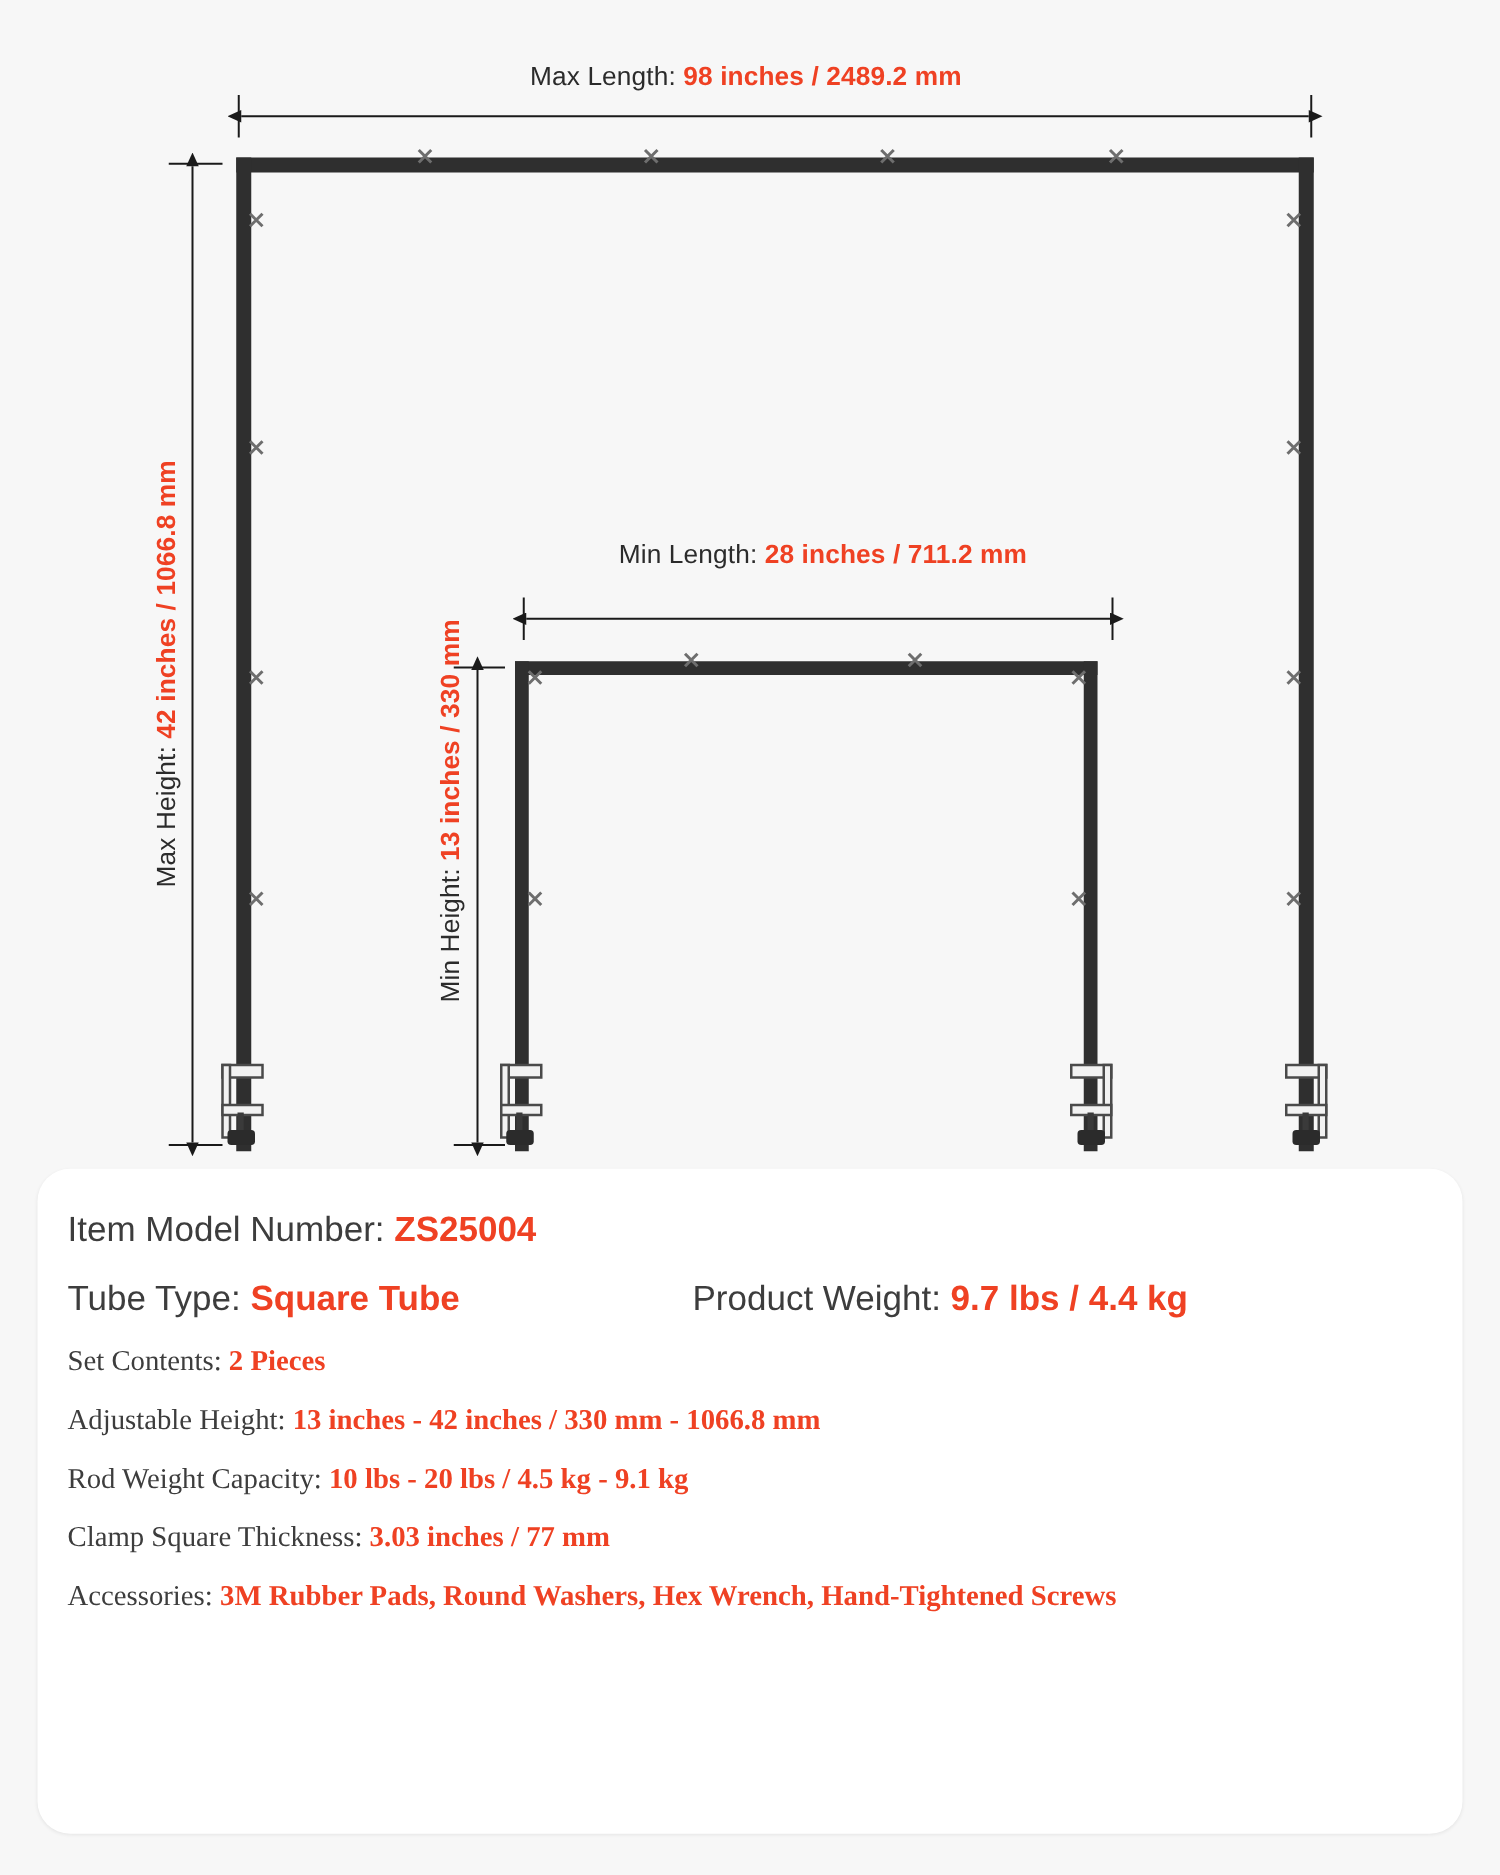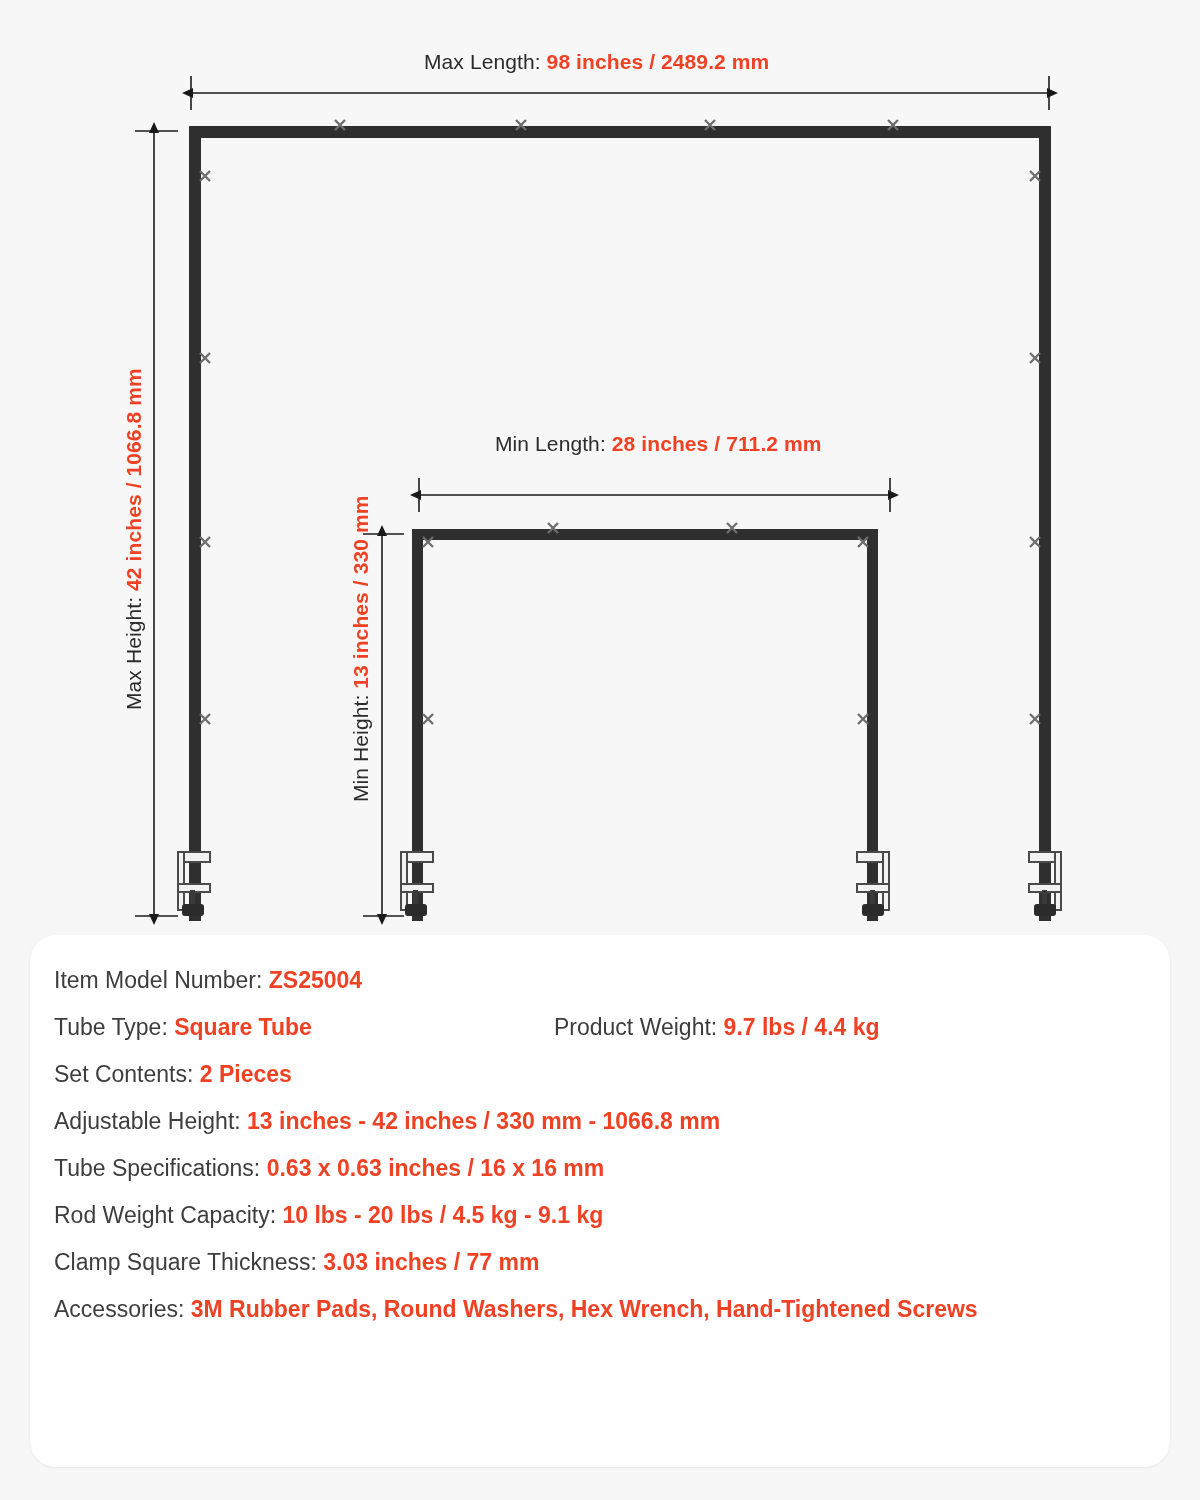--- a/index.html
+++ b/index.html
@@ -84,21 +84,21 @@
     box-shadow: 0 1px 3px rgba(0,0,0,0.07);
     box-sizing: border-box;
     padding: 28px 24px 20px 24px;
   }
   .spec-row {
     display: flex;
     align-items: baseline;
     margin-bottom: 12px;
   }
   .spec-item {
-    font-size: 23px;
+    font-size: 28px;
     color: #3d3d3d;
     line-height: 1.52;
     white-space: nowrap;
   }
   .spec-item .v {
     color: #ef4123;
     font-weight: bold;
   }
   .spec-col-left {
     width: 500px;
@@ -106,20 +106,21 @@
   }
   .spec-col-right {
     flex: 1 1 auto;
   }
   .spec-full {
     font-size: 23px;
     color: #3d3d3d;
     line-height: 1.52;
     margin-bottom: 12px;
     white-space: nowrap;
+    font-family: Liberation Serif, serif;
   }
   .spec-full .v {
     color: #ef4123;
     font-weight: bold;
   }
   .spec-last {
     margin-bottom: 0;
   }
 </style>
 </head>
@@ -269,23 +270,20 @@
 
     <div class="spec-full">
       <span>Set Contents: </span><span class="v">2 Pieces</span>
     </div>
 
     <div class="spec-full">
       <span>Adjustable Height: </span><span class="v">13 inches - 42 inches / 330 mm - 1066.8 mm</span>
     </div>
 
 
-    <div class="spec-full">
-      <span>Tube Specifications: </span><span class="v">0.63 x 0.63 inches / 16 x 16 mm</span>
-    </div>
 
     <div class="spec-full">
       <span>Rod Weight Capacity: </span><span class="v">10 lbs - 20 lbs / 4.5 kg - 9.1 kg</span>
     </div>
 
     <div class="spec-full">
       <span>Clamp Square Thickness: </span><span class="v">3.03 inches / 77 mm</span>
     </div>
 
 

